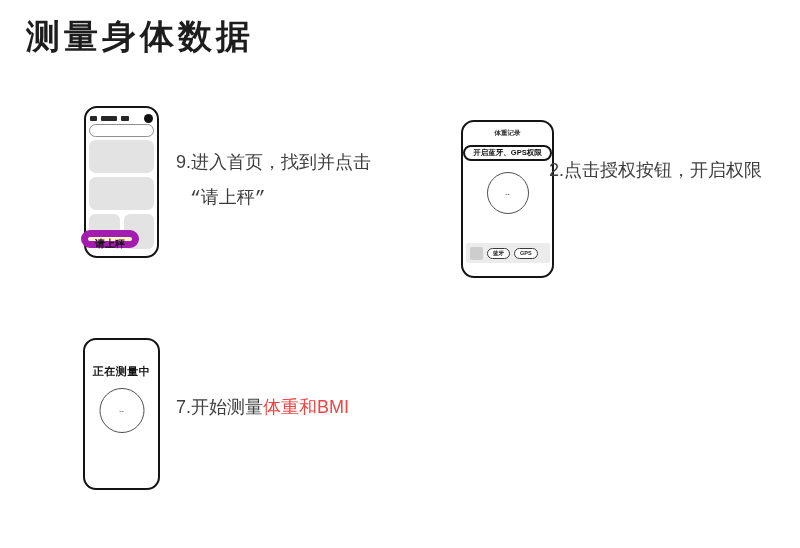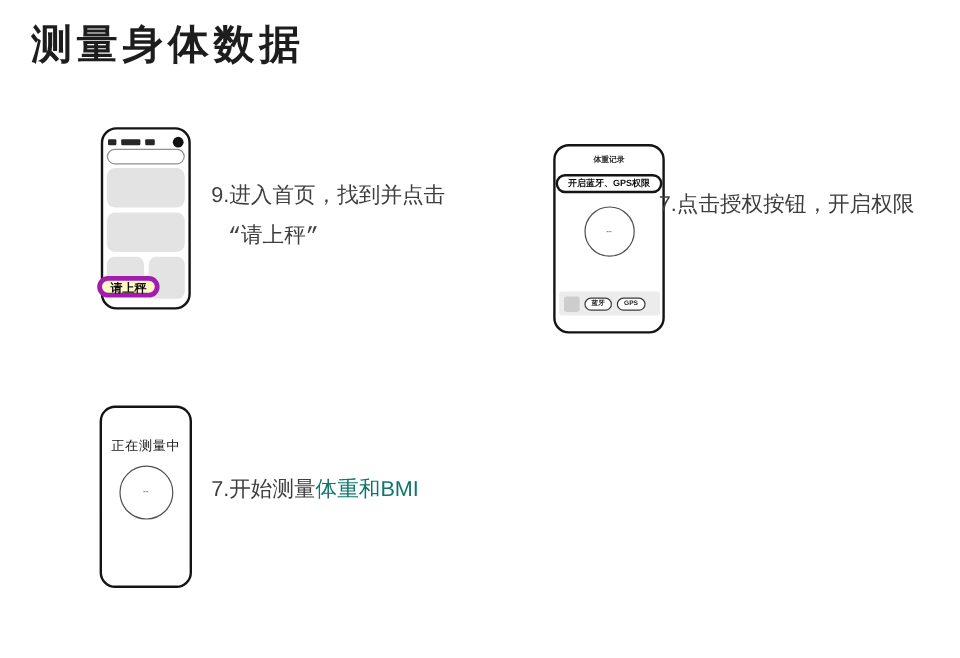--- a/index.html
+++ b/index.html
@@ -28,21 +28,21 @@
   .p1-bar.b3{left:31px;width:8px;}
   .p1-dot{position:absolute;right:0;top:0;width:9px;height:9px;border-radius:50%;background:#111;}
   .p1-search{position:absolute;left:3px;right:3px;top:16px;height:11px;border:1px solid #8f8f8f;border-radius:999px;background:#fff;}
   .p1-block{position:absolute;background:#e3e3e3;border-radius:7px;}
   .p1-blockA{left:3px;right:3px;top:32px;height:33px;}
   .p1-blockB{left:3px;right:3px;top:69px;height:33px;}
   .p1-blockC{left:3px;width:31px;top:106px;height:21px;border-radius:6px;}
   .p1-blockD{left:38px;right:3px;top:106px;height:35px;border-radius:6px;}
   .scale-btn{
     position:absolute;left:-5px;top:122px;height:18px;line-height:14px;
-    padding:0 7px;border:4px solid #a21caf;border-radius:999px;background:#fef9c3;
+    padding:0 7px;border:7px solid #a21caf;border-radius:999px;background:#fef9c3;
     font-size:10px;font-weight:bold;color:#111;box-sizing:border-box;white-space:nowrap;z-index:2;
   }
 
   
   .p2-header{position:absolute;left:0;right:0;top:7px;text-align:center;font-size:6.5px;font-weight:bold;color:#2a2a2a;}
   .p2-banner{
     position:absolute;left:0px;right:0px;top:23px;border:2px solid #141414;border-radius:999px;
     background:#fff;text-align:center;font-size:7.5px;font-weight:bold;color:#111;
     height:16px;line-height:12px;box-sizing:border-box;white-space:nowrap;overflow:hidden;
   }
@@ -57,30 +57,30 @@
     position:absolute;left:3px;right:2px;top:121px;height:20px;background:#ececec;border-radius:2px;
     display:flex;align-items:center;gap:4px;padding-left:4px;box-sizing:border-box;
   }
   .p2-square{width:13px;height:13px;background:#cdcdcd;border-radius:2px;flex:0 0 auto;}
   .p2-pill{
     border:1.5px solid #3a3a3a;border-radius:999px;background:#fff;
     font-size:5.5px;font-weight:bold;color:#222;padding:1px 5px;line-height:7px;white-space:nowrap;
   }
 
   
-  .p3-status{position:absolute;left:0;right:0;top:24px;text-align:center;font-size:11px;font-weight:normal;color:#141414;letter-spacing:0.5px;}
+  .p3-status{position:absolute;left:0;right:0;top:24px;text-align:center;font-size:11px;font-weight:bold;color:#141414;letter-spacing:0.5px;}
   .p3-circle{top:48px;width:45px;height:45px;}
 
   
   .step{position:absolute;font-size:18px;color:#3e3e3e;line-height:24px;}
   #step1{left:176px;top:150px;}
   #step1 .line2{margin-top:12px;padding-left:14px;font-family:Liberation Mono, monospace;}
   #step2{left:549px;top:158px;}
   #step3{left:176px;top:395px;}
-  .muted{color:#0f766e;}
+  .muted{color:#ef4444;}
 </style>
 </head>
 <body>
 
 <div class="page-title">测量身体数据</div>
 
 <div class="phone" id="phone1">
   <div class="p1-nav">
     <div class="p1-bar b1"></div>
     <div class="p1-bar b2"></div>
@@ -107,21 +107,21 @@
     <span>--</span>
   </div>
   <div class="p2-bar">
     <div class="p2-square"></div>
     <div class="p2-pill">蓝牙</div>
     <div class="p2-pill">GPS</div>
   </div>
 </div>
 
 <div class="step" id="step2">
-  <div>7.点击授权按钮，开启权限</div>
+  <div>2.点击授权按钮，开启权限</div>
 </div>
 
 <div class="phone" id="phone3">
   <div class="p3-status">正在测量中</div>
   <div class="circle p3-circle">
     <span>--</span>
   </div>
 </div>
 
 <div class="step" id="step3">

